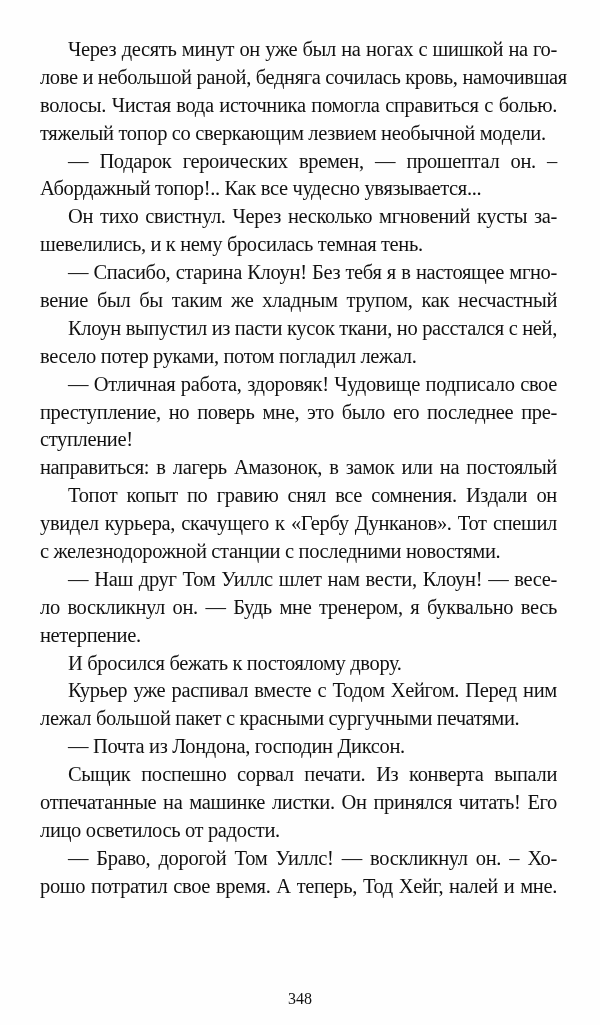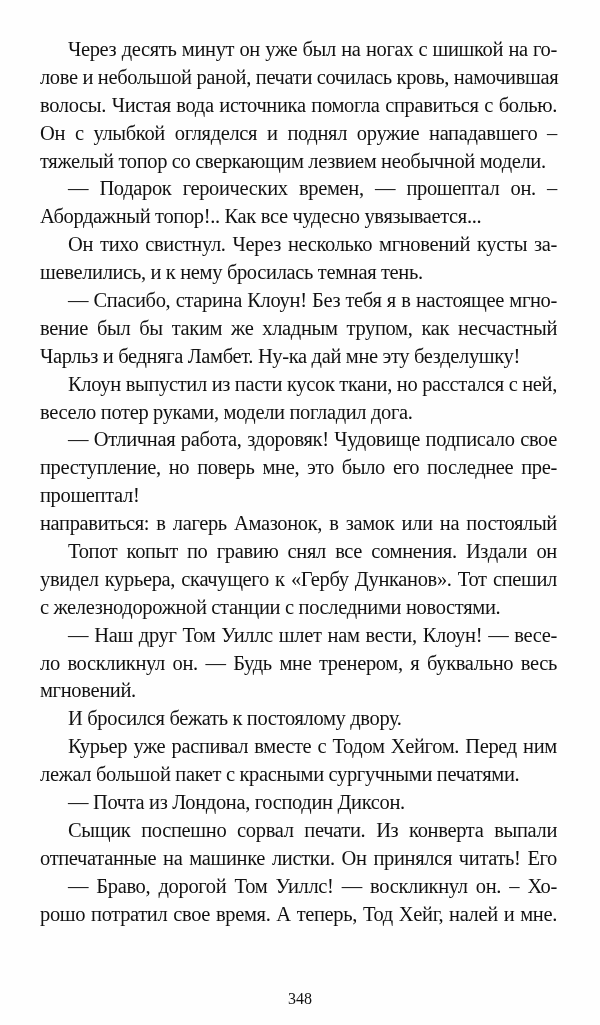--- a/index.html
+++ b/index.html
@@ -30,46 +30,45 @@
     font-family: "Liberation Serif", serif;
     font-size: 16px; color: #111111;
   }
 </style>
 </head>
 <body>
 
 <div class="page">
   <div class="text-block" id="text-block">
       <div class="line indent">Через десять минут он уже был на ногах с шишкой на го-</div>
-      <div class="line" style="letter-spacing: -0.35302px; transform: scaleX(0.999577); text-align-last: left; width: 517.438px;">лове и небольшой раной, печати сочилась кровь, намочившая</div>
+      <div class="line" style="letter-spacing: -0.35302px; transform: scaleX(0.999577); text-align-last: left; width: 517.438px;">лове и небольшой раной, бедняга сочилась кровь, намочившая</div>
       <div class="line">волосы. Чистая вода источника помогла справиться с болью.</div>
-      <div class="line">Он с улыбкой огляделся и поднял оружие нападавшего –</div>
       <div class="line last">тяжелый топор со сверкающим лезвием необычной модели.</div>
       <div class="line indent">— Подарок героических времен, — прошептал он. –</div>
       <div class="line last">Абордажный топор!.. Как все чудесно увязывается...</div>
       <div class="line indent">Он тихо свистнул. Через несколько мгновений кусты за-</div>
       <div class="line last">шевелились, и к нему бросилась темная тень.</div>
       <div class="line indent">— Спасибо, старина Клоун! Без тебя я в настоящее мгно-</div>
       <div class="line">вение был бы таким же хладным трупом, как несчастный</div>
-      <div class="line last">Чарльз и бедняга Ламбет. Ну-ка дай мне эту безделушку!</div>
       <div class="line indent">Клоун выпустил из пасти кусок ткани, но расстался с ней,</div>
-      <div class="line last">весело потер руками, модели погладил дога.</div>
+      <div class="line last">весело потер руками, потом погладил лежал.</div>
       <div class="line indent">— Отличная работа, здоровяк! Чудовище подписало свое</div>
       <div class="line">преступление, но поверь мне, это было его последнее пре-</div>
-      <div class="line last">прошептал!</div>
+      <div class="line last">ступление!</div>
       <div class="line">направиться: в лагерь Амазонок, в замок или на постоялый</div>
       <div class="line indent">Топот копыт по гравию снял все сомнения. Издали он</div>
       <div class="line">увидел курьера, скачущего к «Гербу Дунканов». Тот спешил</div>
       <div class="line last">с железнодорожной станции с последними новостями.</div>
       <div class="line indent">— Наш друг Том Уиллс шлет нам вести, Клоун! — весе-</div>
       <div class="line">ло воскликнул он. — Будь мне тренером, я буквально весь</div>
-      <div class="line last">мгновений.</div>
+      <div class="line last">нетерпение.</div>
       <div class="line indent last">И бросился бежать к постоялому двору.</div>
       <div class="line indent">Курьер уже распивал вместе с Тодом Хейгом. Перед ним</div>
       <div class="line last">лежал большой пакет с красными сургучными печатями.</div>
       <div class="line indent last">— Почта из Лондона, господин Диксон.</div>
       <div class="line indent">Сыщик поспешно сорвал печати. Из конверта выпали</div>
       <div class="line">отпечатанные на машинке листки. Он принялся читать! Его</div>
+      <div class="line last">лицо осветилось от радости.</div>
       <div class="line indent">— Браво, дорогой Том Уиллс! — воскликнул он. – Хо-</div>
       <div class="line">рошо потратил свое время. А теперь, Тод Хейг, налей и мне.</div>
     </div>
   <div class="page-number">348</div>
 </div>
 
 </body></html>

